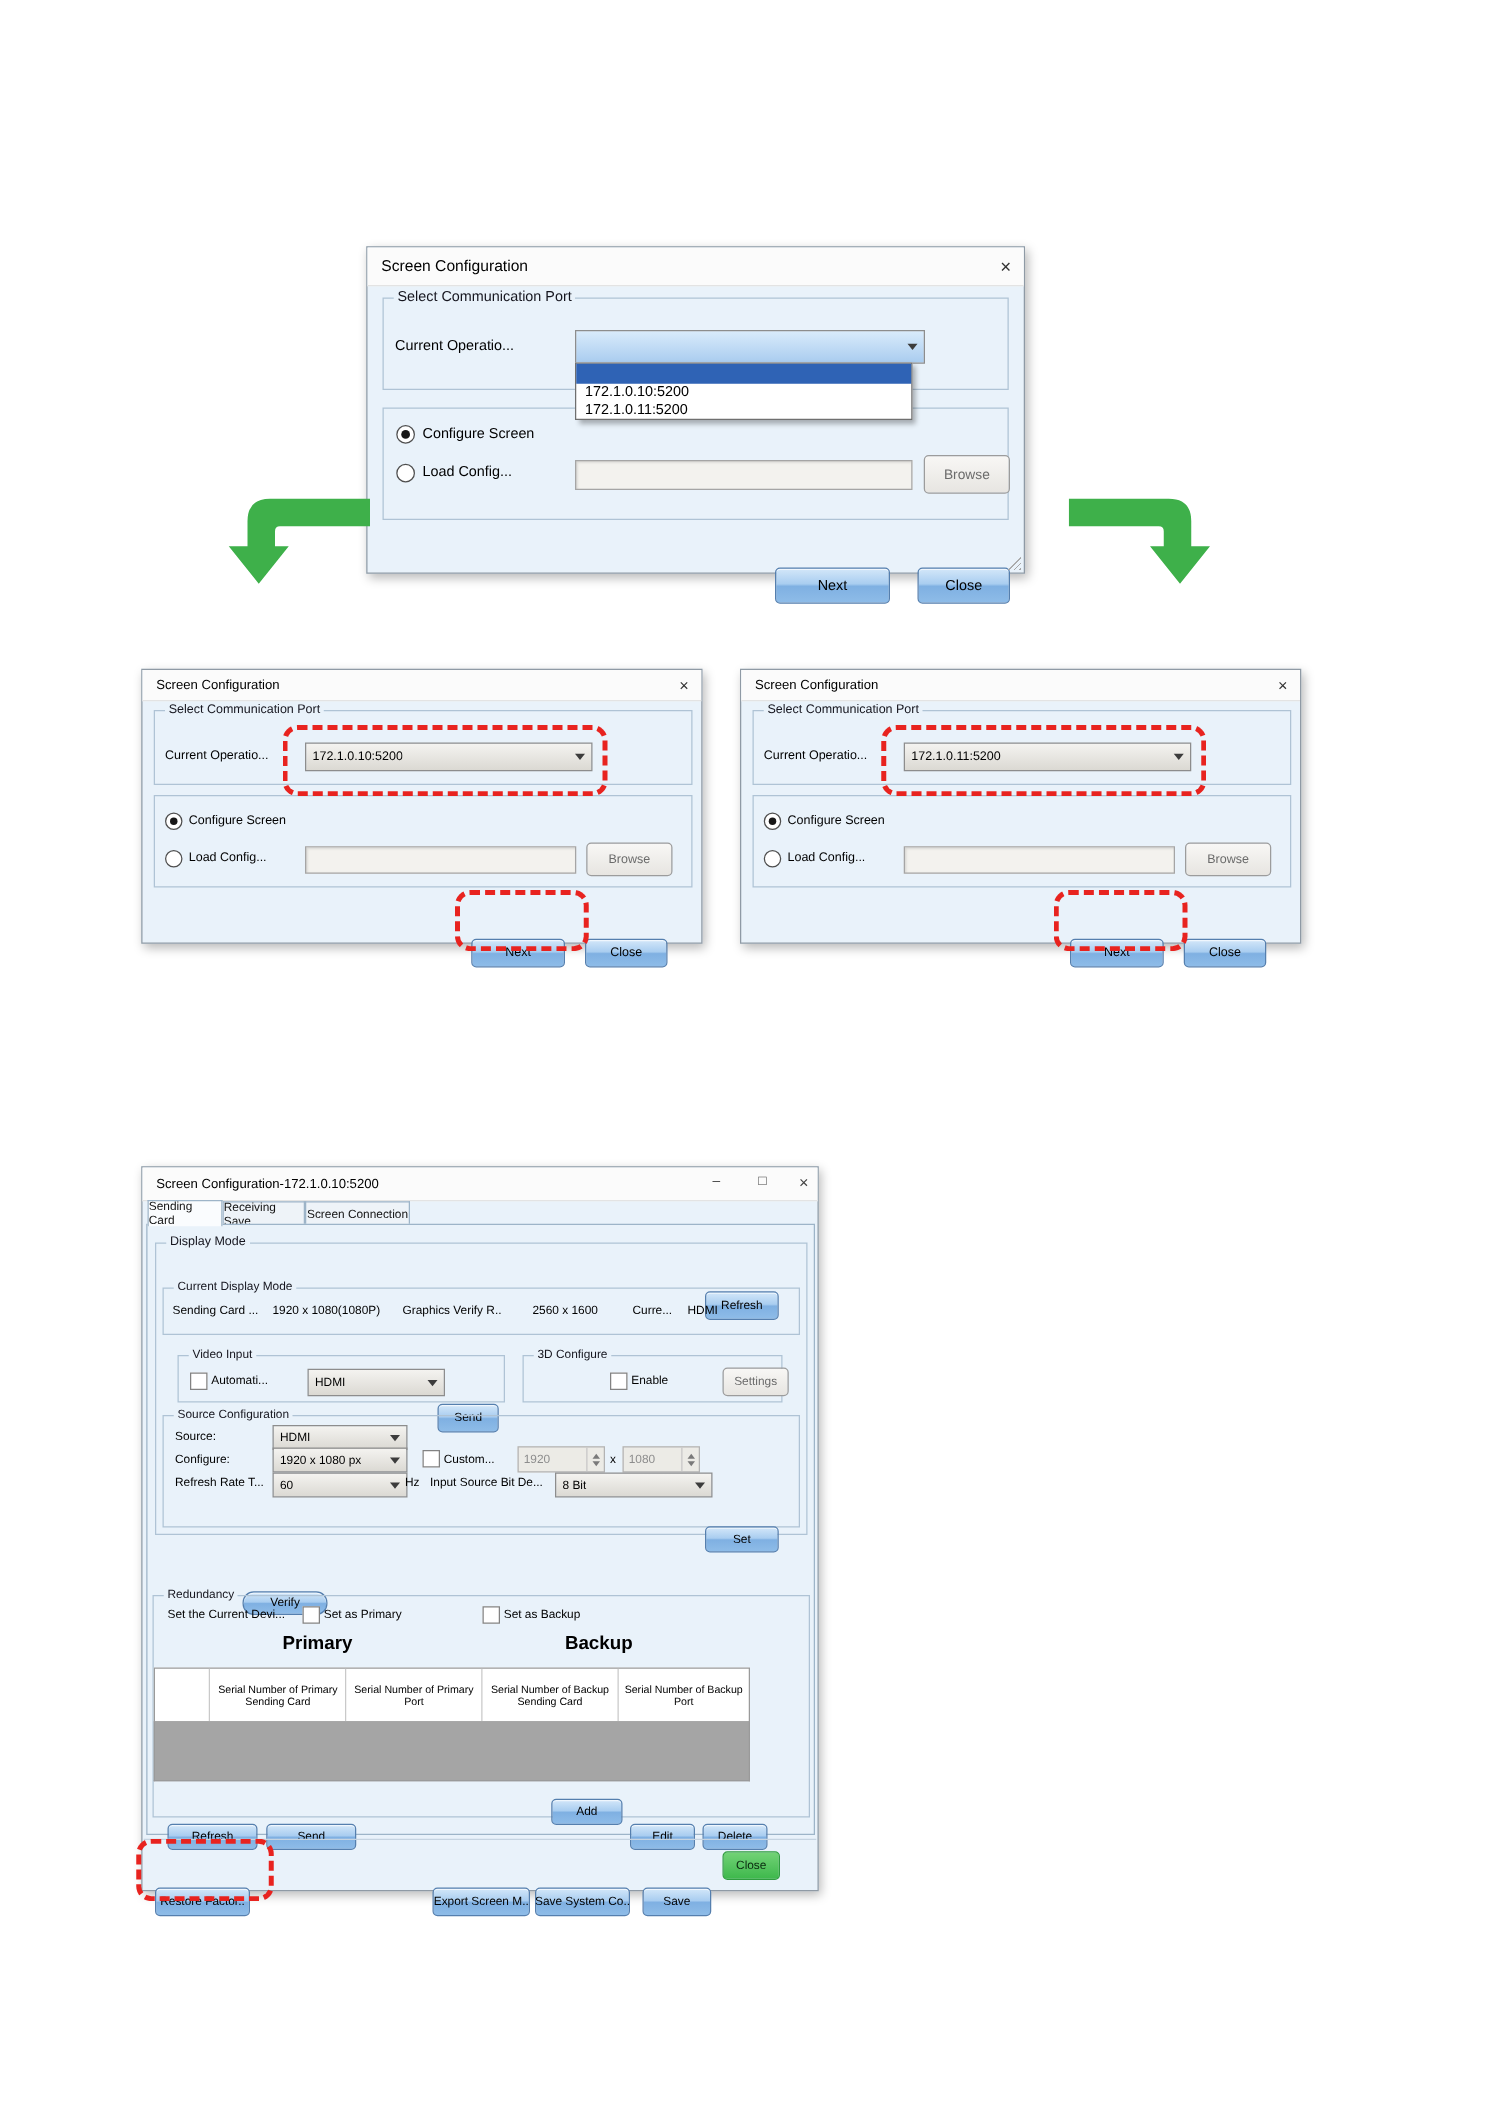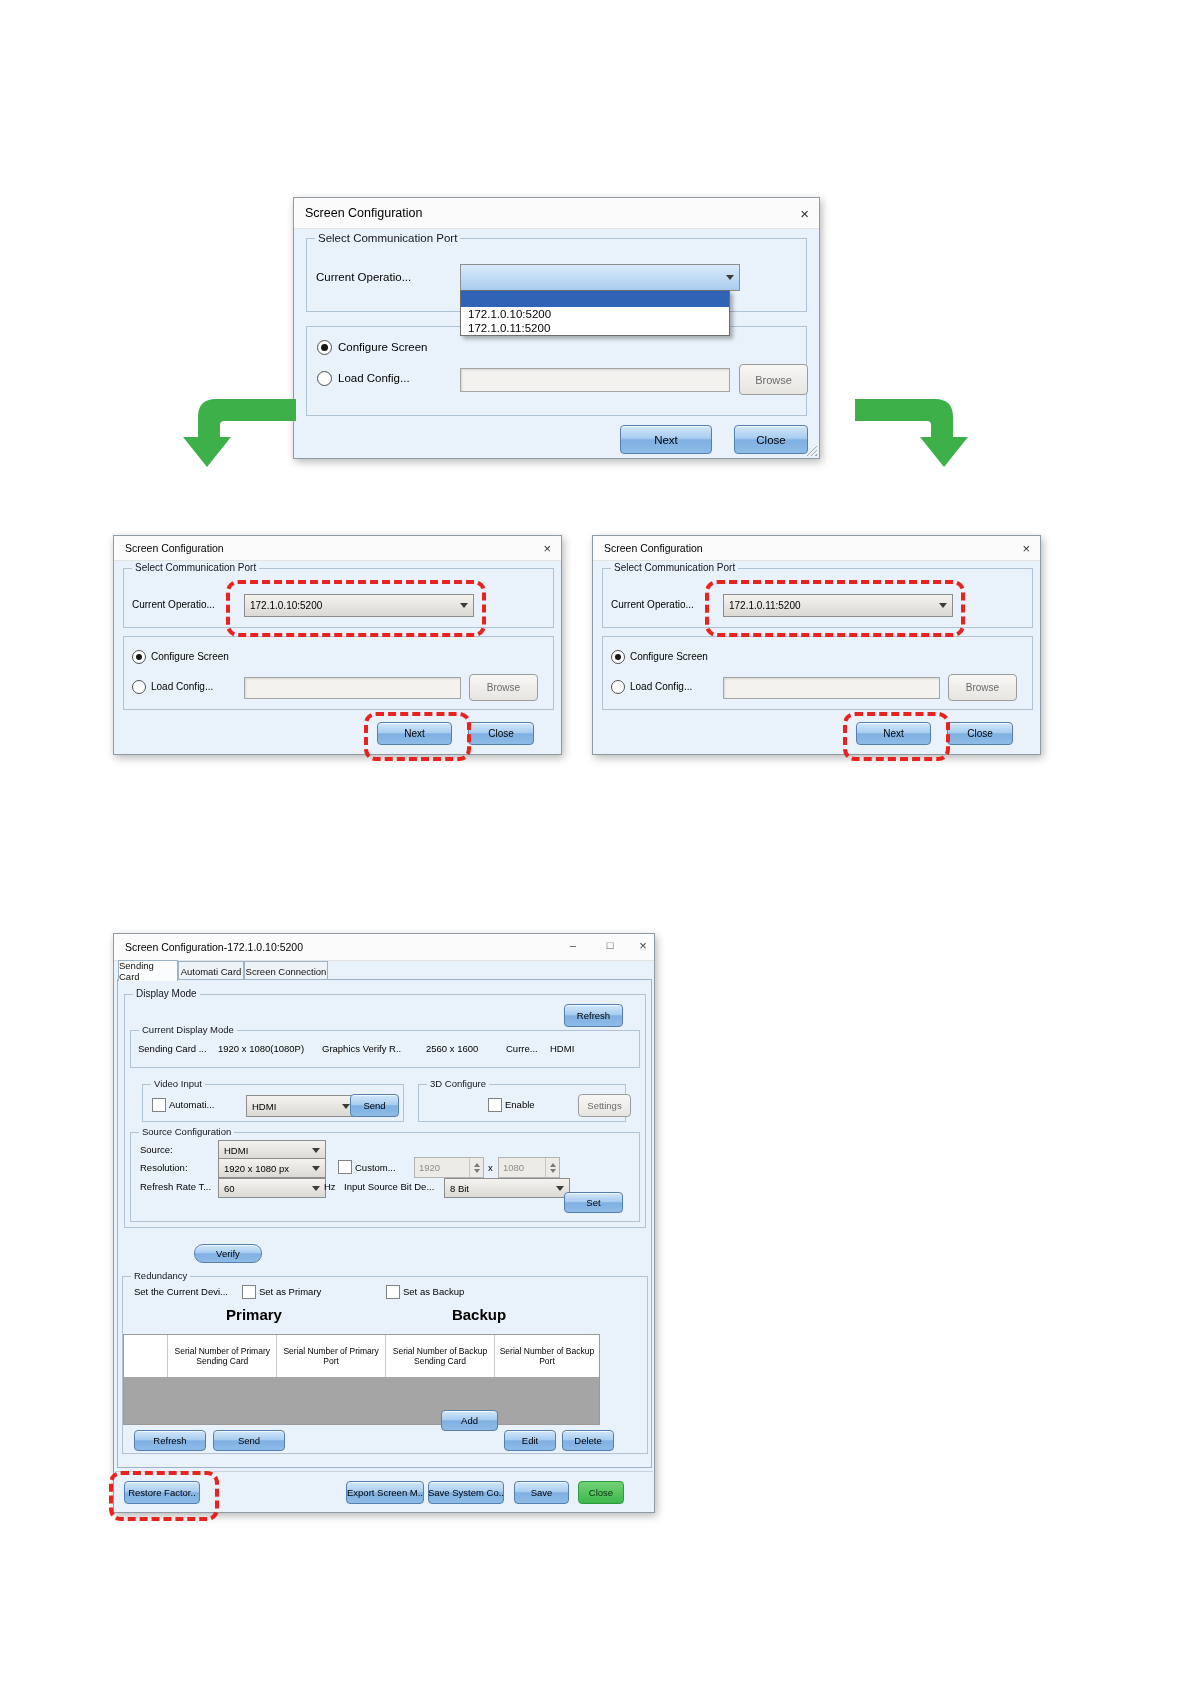--- a/index.html
+++ b/index.html
@@ -12,21 +12,21 @@
   .titlebar .title{margin-left:11px;white-space:nowrap;}
   .xbtn{margin-left:auto;margin-right:10px;color:#333;cursor:default;line-height:1;}
   .winbtn{position:absolute;color:#444;line-height:1;text-align:center;}
   .group{position:absolute;border:1px solid #afc3d5;}
   .glabel{position:absolute;top:-7px;left:8px;background:#e9f2fa;padding:0 3px;
           white-space:nowrap;color:#15151e;}
   .lbl{position:absolute;white-space:nowrap;color:#000;}
   .btn{position:absolute;display:flex;align-items:center;justify-content:center;
        border-radius:4px;white-space:nowrap;}
   .btn.blue{background:linear-gradient(180deg,#d3e7f9 0%,#a9cdf0 45%,#7fb0e2 52%,#8ebce8 100%);
-            border:1px solid #557fae;box-shadow:inset 0 1px 0 rgba(255,255,255,.65);}
+            border:1px solid #557fae;box-shadow:inset 0 1px 0 rgba(255,255,255,.65);margin-top:29px;}
   .btn.gray{background:linear-gradient(180deg,#f8f7f5,#e7e5e1);
             border:1px solid #9c9c9c;color:#6b6b6b;}
   .btn.green{background:linear-gradient(180deg,#72d276,#3eb84c);
              border:1px solid #2e9c3e;color:#0b2b10;}
   .btn.pill{border-radius:9px;}
   .combo{position:absolute;background:linear-gradient(180deg,#f4f3f0,#dbd9d3);
          border:1px solid #8d8d8d;display:flex;align-items:center;padding:0 5px;}
   .combo.focus{background:linear-gradient(180deg,#d9ebfb,#a9ccef);}
   .cval{white-space:nowrap;overflow:hidden;}
   .chev{margin-left:auto;width:0;height:0;border-left:4px solid transparent;
@@ -163,21 +163,21 @@
 
 <div class="dialog" style="left:113px;top:933px;width:540px;height:578px">
   <div class="titlebar" style="height:26px">
     <span class="title f105">Screen Configuration-172.1.0.10:5200</span>
   </div>
   <span class="winbtn f11" style="left:450px;top:6px;width:18px">–</span>
   <span class="winbtn f11" style="left:487px;top:6px;width:18px">□</span>
   <span class="winbtn" style="left:520px;top:5px;width:18px;font-size:13px">×</span>
 
   <div class="tab active f9" style="left:4px;top:26px;width:58px;height:20px">Sending Card</div>
-  <div class="tab f9" style="left:64px;top:27px;width:64px;height:19px">Automati Card</div>
+  <div class="tab f9" style="left:64px;top:27px;width:64px;height:19px">Receiving Save</div>
   <div class="tab f9" style="left:130px;top:27px;width:82px;height:19px">Screen Connection</div>
   <div class="tabpanel" style="left:3px;top:45px;width:533px;height:487px"></div>
 
   <div class="group" style="left:10px;top:60px;width:520px;height:232px">
     <span class="glabel f10">Display Mode</span>
   </div>
   <div class="btn blue f9" style="left:450px;top:70px;width:57px;height:21px">Refresh</div>
 
   <div class="group" style="left:16px;top:96px;width:508px;height:36px">
     <span class="glabel f9">Current Display Mode</span>
@@ -207,21 +207,21 @@
   <div class="btn gray f9" style="left:464px;top:160px;width:51px;height:21px">Settings</div>
 
   <div class="group" style="left:16px;top:198px;width:508px;height:88px">
     <span class="glabel f9">Source Configuration</span>
   </div>
   <span class="lbl f9" style="left:26px;top:210px">Source:</span>
   <div class="combo" style="left:104px;top:206px;width:96px;height:18px">
     <span class="cval f9">HDMI</span>
     <span class="chev"></span>
   </div>
-  <span class="lbl f9" style="left:26px;top:228px">Resolution:</span>
+  <span class="lbl f9" style="left:26px;top:228px">Configure:</span>
   <div class="combo" style="left:104px;top:224px;width:96px;height:18px">
     <span class="cval f9">1920 x 1080 px</span>
     <span class="chev"></span>
   </div>
   <span class="cb" style="left:224px;top:226px"></span>
   <span class="lbl f9" style="left:241px;top:228px">Custom...</span>
   <div class="spin f9" style="left:300px;top:223px;width:68px;height:19px">
     <span class="num">1920</span>
     <span class="arr">
         <span class="tri-up"></span>

